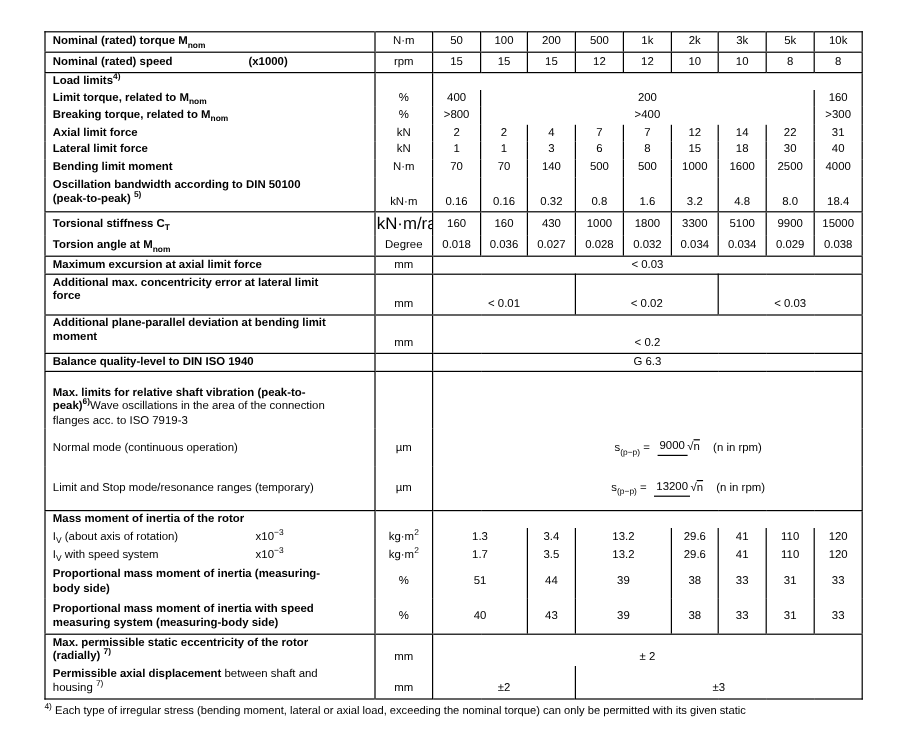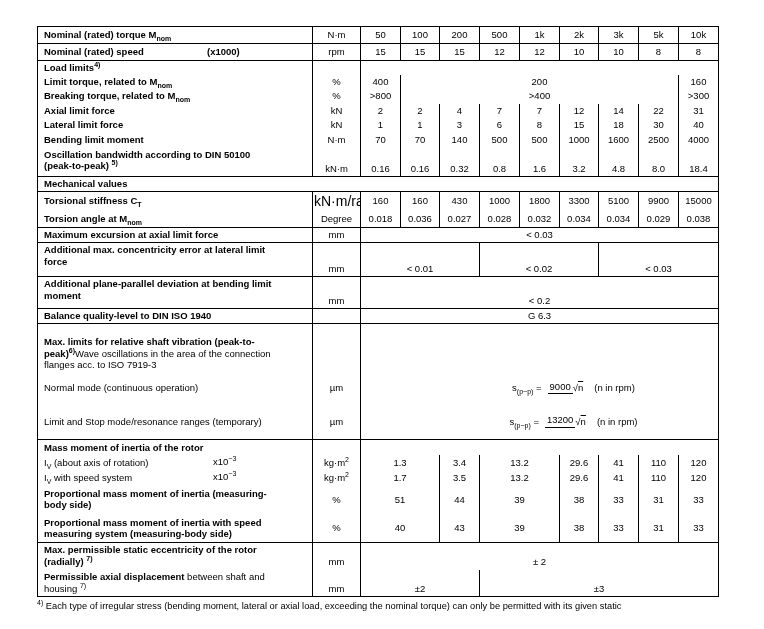--- a/index.html
+++ b/index.html
@@ -143,23 +143,20 @@
           <td class="v">0.16</td>
           <td class="v">0.16</td>
           <td class="v">0.32</td>
           <td class="v">0.8</td>
           <td class="v">1.6</td>
           <td class="v">3.2</td>
           <td class="v">4.8</td>
           <td class="v">8.0</td>
           <td class="v">18.4</td>
         </tr>
-        <tr class="hline" style="height: 14px;">
-          <td colspan="11" class="lbl b">Mechanical values</td>
-        </tr>
         <tr style="height: 16px;">
           <td class="lbl b">Torsional stiffness C<sub>T</sub></td>
           <td class="u us">kN·m/rad</td>
           <td class="v">160</td>
           <td class="v">160</td>
           <td class="v">430</td>
           <td class="v">1000</td>
           <td class="v">1800</td>
           <td class="v">3300</td>
           <td class="v">5100</td>

